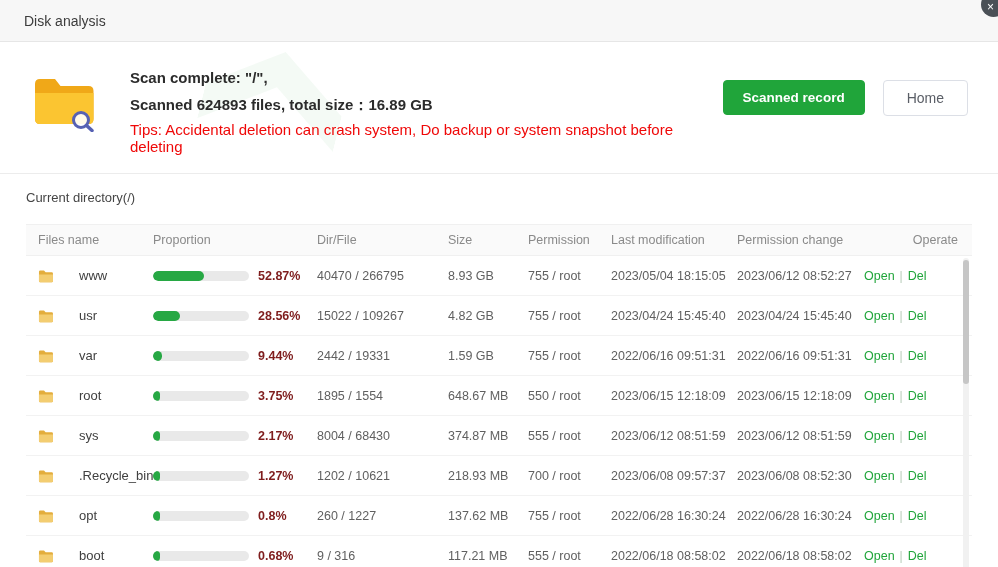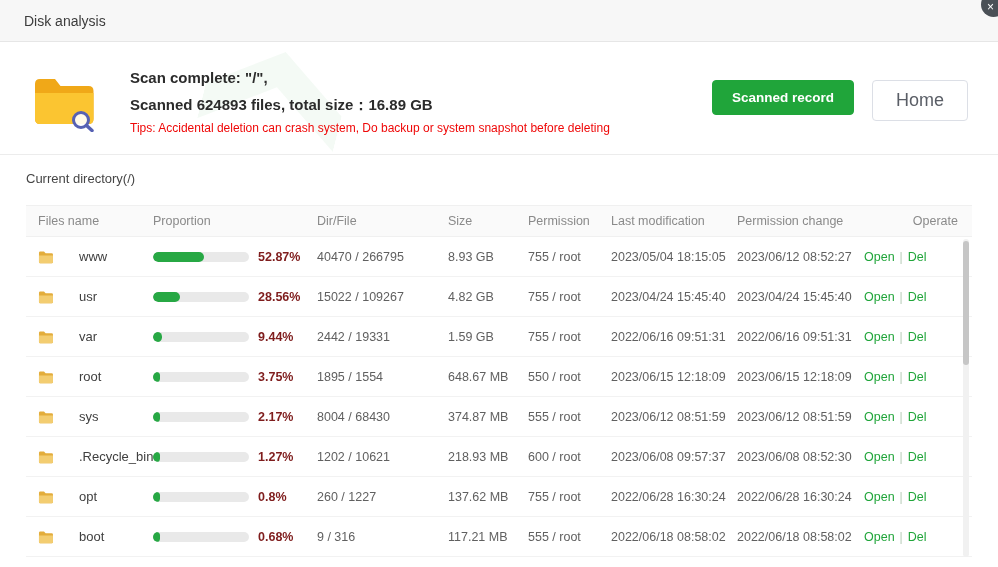--- a/index.html
+++ b/index.html
@@ -54,38 +54,38 @@
   .scan-header {
     position:relative;
     z-index:1;
     display:flex;
     padding:26px 30px 18px 30px;
   }
   .folder-wrap { width:100px; padding-top:4px; }
   .scan-info { flex:1; padding-top:2px; }
   .scan-line { font-size:15px; font-weight:bold; color:#2b2b2b; line-height:1.0; }
   .scan-line + .scan-line { margin-top:12px; }
-  .tips { margin-top:9px; font-size:12px; color:#ef0808; }
+  .tips { margin-top:9px; font-size:15px; color:#ef0808; }
   .header-buttons { display:flex; gap:18px; align-items:flex-start; padding-top:12px; }
   .btn-green {
     background:#20a53a;
     border:1px solid #20a53a;
     color:#fff;
     font-size:13.5px;
     font-weight:bold;
     padding:9px 19px;
     border-radius:4px;
     cursor:pointer;
     font-family:"Liberation Sans", sans-serif;
   }
   .btn-plain {
     background:#fff;
     border:1px solid #dcdfe6;
     color:#5a5e66;
-    font-size:18px;
+    font-size:14px;
     padding:9px 23px;
     border-radius:4px;
     cursor:pointer;
     font-family:"Liberation Sans", sans-serif;
   }
   
   .dir-section {
     position:relative;
     z-index:1;
     border-top:1px solid #ececec;
@@ -339,21 +339,21 @@
       <span class="fname">.Recycle_bin</span>
     </div>
     <div class="cell prop-cell">
       <span class="bar">
             <span class="fill" style="width: 7px; background: rgb(39, 168, 68);"></span>
           </span>
       <span class="pct">1.27%</span>
     </div>
     <div class="cell">1202 / 10621</div>
     <div class="cell">218.93 MB</div>
-    <div class="cell">600 / root</div>
+    <div class="cell">700 / root</div>
     <div class="cell">2023/06/08 09:57:37</div>
     <div class="cell">2023/06/08 08:52:30</div>
     <div class="cell operate">
       <a class="glink">Open</a><span class="sep">|</span><a class="glink">Del</a>
     </div>
   </div>
       <div class="trow">
     <div class="cell name-cell">
       <span style="display:inline-flex;">
         <svg width="15" height="14" viewBox="0 0 16 15">

